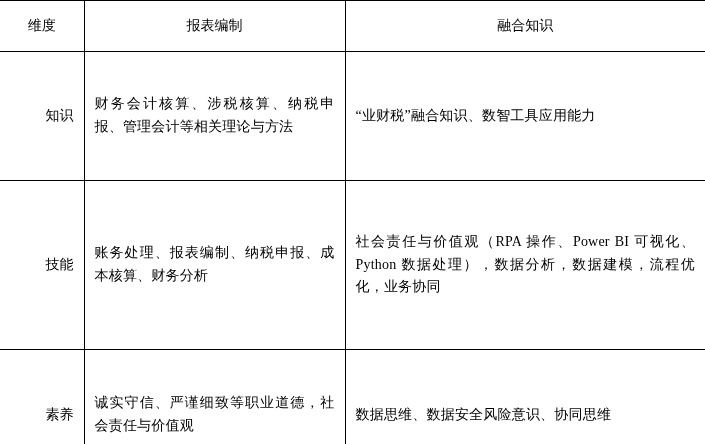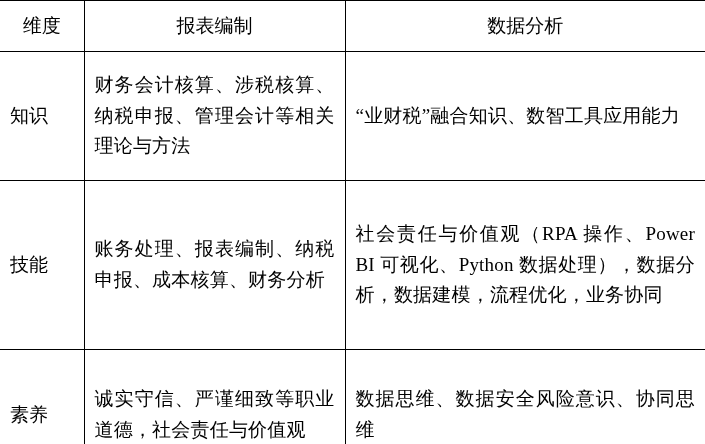--- a/index.html
+++ b/index.html
@@ -25,21 +25,21 @@
     height: 444px;
     border-collapse: collapse;
     table-layout: fixed;
   }
   table.capability-table td,
   table.capability-table th {
     border: 1px solid #000000;
     vertical-align: middle;
     padding: 6px 10px;
     font-weight: normal;
-    font-size: 19px;
+    font-size: 14px;
     line-height: 1.62;
   }
   
   table.capability-table tr td:first-child,
   table.capability-table tr th:first-child {
     border-left: none;
   }
   table.capability-table tr td:last-child,
   table.capability-table tr th:last-child {
     border-right: none;
@@ -49,21 +49,21 @@
   col.c-new { width: 360px; }
 
   .hdr-cell {
     text-align: center;
     font-size: 17px;
     height: 38px;
     padding-top: 2px;
     padding-bottom: 2px;
   }
   .dim-cell {
-    text-align: left;
+    text-align: right;
     font-size: 17px;
   }
   .body-cell {
     text-align: justify;
     text-justify: inter-ideograph;
     font-size: 17px;
     letter-spacing: 0.2px;
   }
   .row-knowledge td { height: 116px; margin-left: 30px; }
   .row-skill td { height: 156px; }
@@ -76,21 +76,21 @@
   <table class="capability-table">
     <colgroup>
       <col class="c-dim">
       <col class="c-trad">
       <col class="c-new">
     </colgroup>
     <thead>
       <tr>
         <th class="hdr-cell">维度</th>
         <th class="hdr-cell">报表编制</th>
-        <th class="hdr-cell">数据分析</th>
+        <th class="hdr-cell">融合知识</th>
       </tr>
     </thead>
     <tbody>
       <tr class="row-knowledge">
         <td class="dim-cell">知识</td>
         <td class="body-cell">财务会计核算、涉税核算、纳税申报、管理会计等相关理论与方法</td>
         <td class="body-cell">“业财税”融合知识、数智工具应用能力</td>
       </tr>
       <tr class="row-skill">
         <td class="dim-cell">技能</td>

